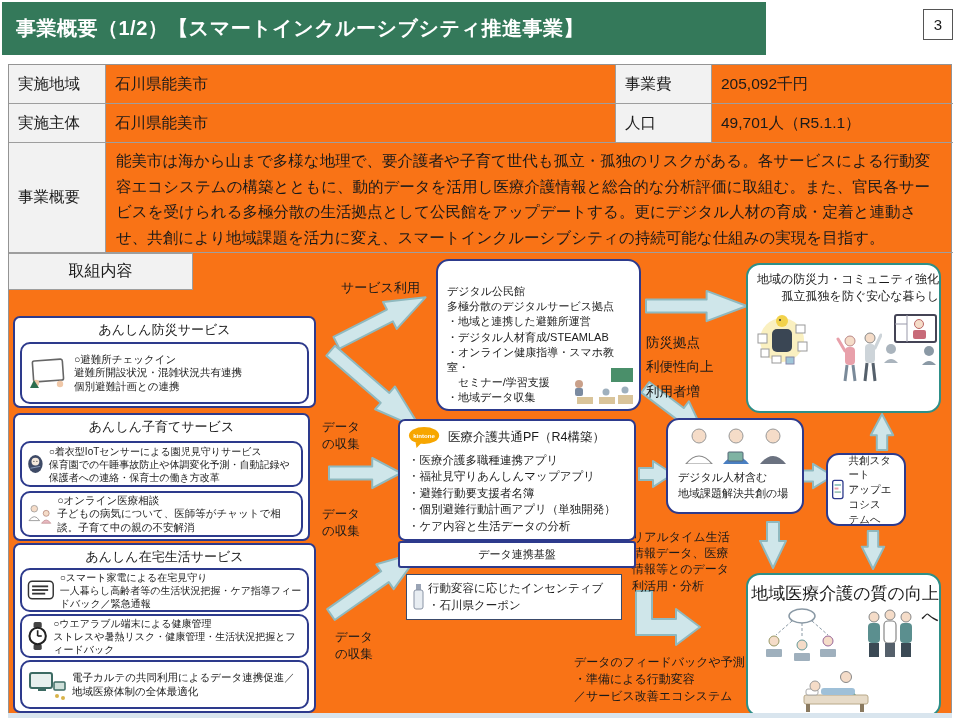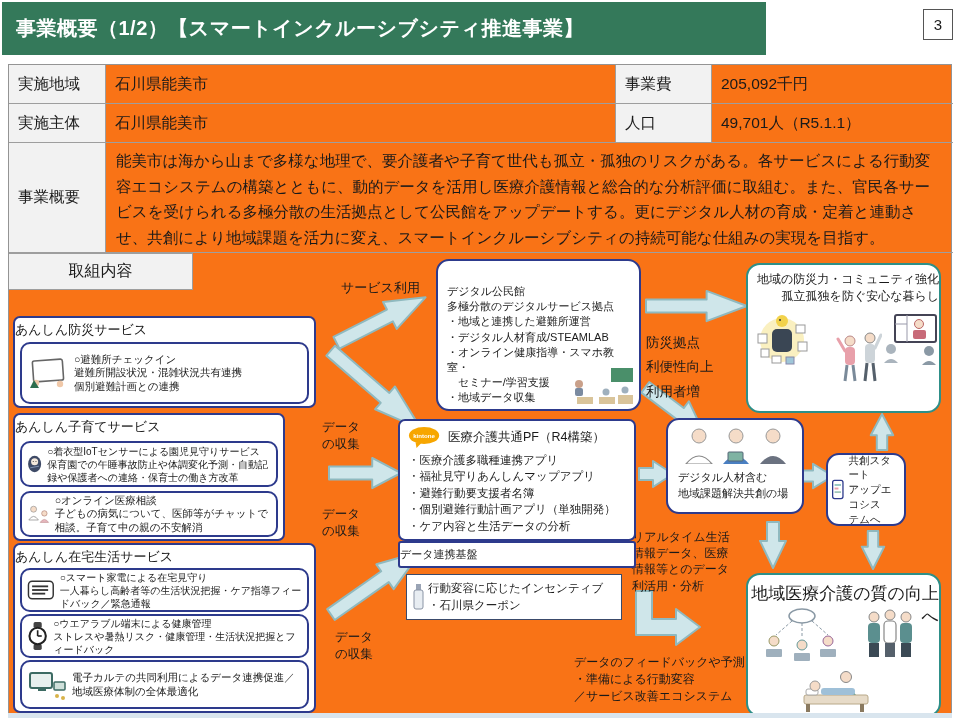--- a/index.html
+++ b/index.html
@@ -22,21 +22,21 @@
   .overview-text { align-items:flex-start; padding:5px 10px; line-height:25.5px; font-size:15.5px; display:block; border-right:none; }
   .initiatives-box { left:0; top:188px; width:184px; height:37px; background:#f2f2f2;
     border:1px solid #9e9e9e; border-left:none; display:flex; align-items:center; justify-content:center; font-size:16px; }
   .bottom-strip { left:8px; top:713px; width:944px; height:5px; background:#d9e5ee; }
 
   
   .diagram { left:0; top:188px; width:944px; height:466px; }
   .navy-box { border:2.5px solid #2d3a8c; border-radius:7px; background:#fff; }
   .navy-round { border:2.5px solid #2d3a8c; border-radius:13px; background:#fff; }
   .teal-box { border:2.5px solid #2e8f88; border-radius:14px; background:#fff; }
-  .svc-title { position:absolute; left:0; right:0; top:3px; font-size:13px; }
+  .svc-title { position:absolute; left:0; right:0; top:3px; text-align:center; font-size:13px; }
   .svc-item { position:absolute; display:flex; align-items:center; gap:5px;
     border:2px solid #2d3a8c; border-radius:10px; background:#fff; padding:1px 5px; }
   .svc-item .txt { font-size:10.5px; line-height:1.3; }
   .lbl { position:absolute; font-size:13px; line-height:1.35; }
   .ar { fill:#cfe6ea; stroke:#8fb9bf; stroke-width:2; stroke-linejoin:round; }
   svg.arrow { position:absolute; overflow:visible; }
 </style>
 </head>
 <body>
 
@@ -126,21 +126,21 @@
           <circle cx="9" cy="27" r="3.2" fill="#f0c8a8"></circle>
             <circle cx="33" cy="28" r="3.2" fill="#f0c8a8"></circle>
           <polygon points="3,32 12,32 7,24" fill="#2e6e4e"></polygon>
         </svg>
         <div class="txt pre">○避難所チェックイン
 避難所開設状況・混雑状況共有連携
 個別避難計画との連携</div>
       </div>
     </div>
 
-    <div class="abs navy-box" style="left:4px;top:160px;width:272px;height:128px">
+    <div class="abs navy-box" style="left:4px;top:160px;width:297px;height:128px">
       <div class="svc-title">あんしん子育てサービス</div>
       <div class="svc-item" style="left:5px;right:5px;top:26px;height:46px">
         <svg width="28" height="34" viewBox="0 0 28 34">
           <ellipse cx="14" cy="17" rx="12" ry="15" fill="#3e4a66"></ellipse>
           <circle cx="14" cy="13" r="6.5" fill="#f5e9dc"></circle>
           <circle cx="11.5" cy="12.5" r="1" fill="#333"></circle>
             <circle cx="16.5" cy="12.5" r="1" fill="#333"></circle>
           <line x1="6" y1="24" x2="22" y2="21" stroke="#8ea0c0" stroke-width="1.5"></line>
         </svg>
         <div class="txt pre" style="font-size:10px">○着衣型IoTセンサーによる園児見守りサービス
@@ -222,21 +222,21 @@
           <text x="17" y="12.5" text-anchor="middle" font-size="6.5" font-weight="bold" fill="#fff">kintone</text>
         </svg>
         <span style="font-size:12.5px">医療介護共通PF（R4構築）</span>
       </div>
       <div class="pre" style="font-size:11.5px;line-height:1.43">・医療介護多職種連携アプリ
 ・福祉見守りあんしんマップアプリ
 ・避難行動要支援者名簿
 ・個別避難行動計画アプリ（単独開発）
 ・ケア内容と生活データの分析</div>
     </div>
-    <div class="abs navy-box" style="left:389px;top:288px;width:238px;height:27px;border-radius:3px;display:flex;align-items:center;justify-content:flex-start">
+    <div class="abs navy-box" style="left:389px;top:288px;width:238px;height:27px;border-radius:3px;display:flex;align-items:center;justify-content:center">
       <span style="font-size:11px">データ連携基盤</span>
     </div>
 
     <div class="abs" style="left:397px;top:321px;width:216px;height:46px;border:1.5px solid #3a4a6b;background:#fff;display:flex;align-items:center;gap:4px;padding:2px 5px">
       <svg width="12" height="28" viewBox="0 0 12 28">
         <rect x="4" y="1" width="5" height="6" fill="#9aa4b5"></rect>
         <rect x="2" y="7" width="9" height="19" rx="2" fill="#e8edf2" stroke="#8a94a5" stroke-width="1"></rect>
       </svg>
       <div class="pre" style="font-size:11.5px;line-height:1.45">行動変容に応じたインセンティブ
 ・石川県クーポン</div>

